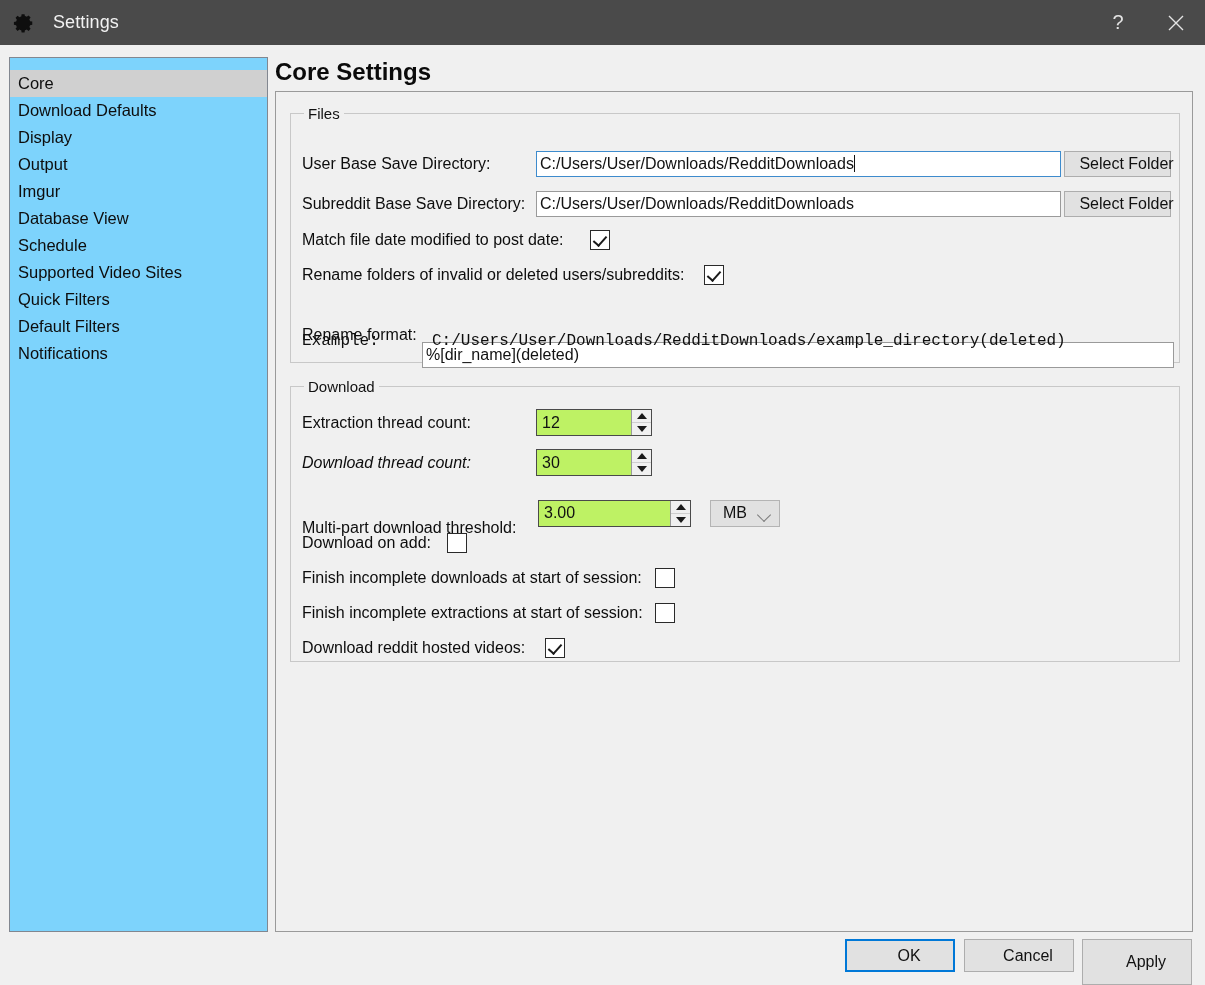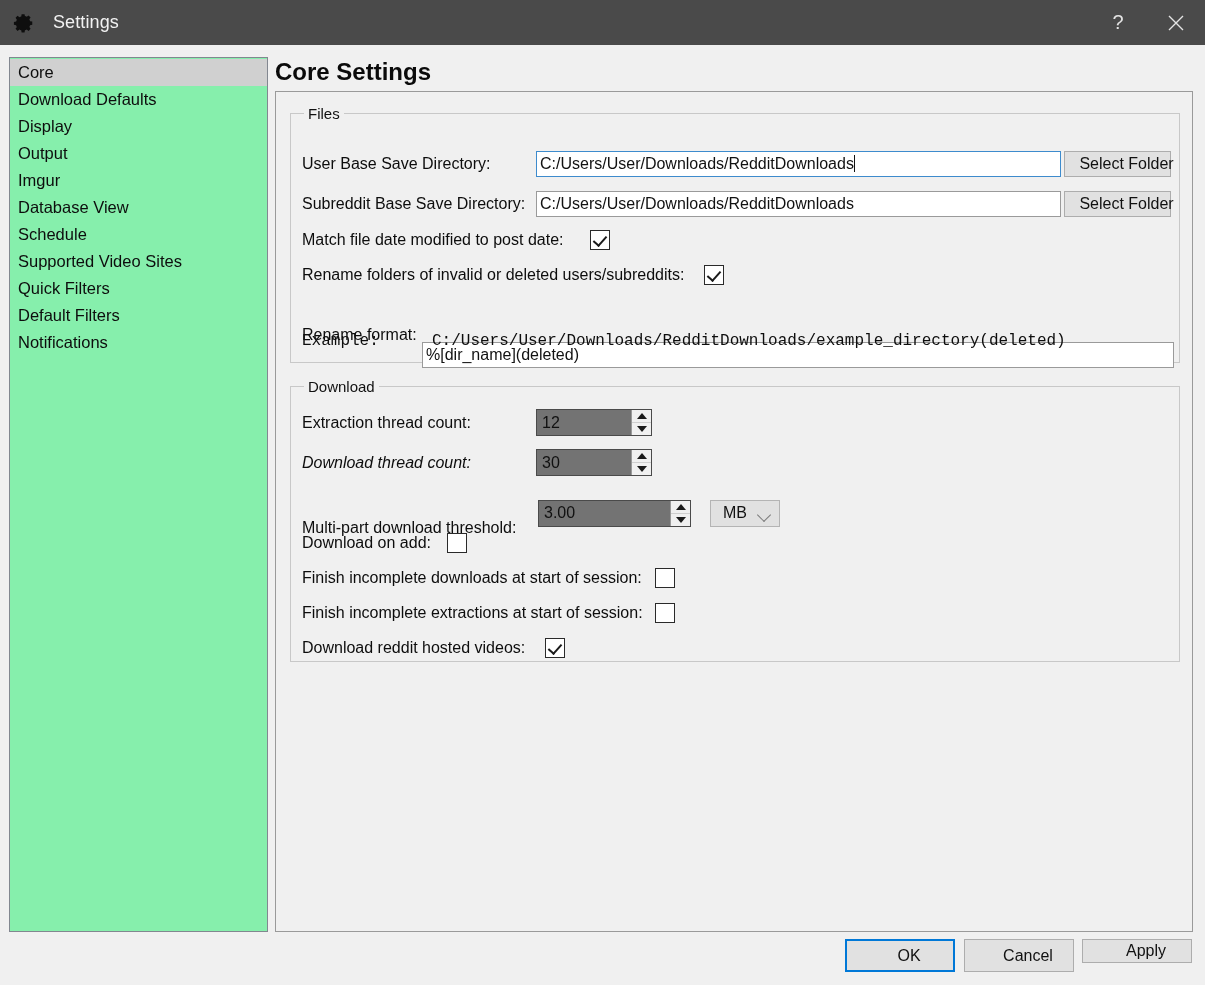--- a/index.html
+++ b/index.html
@@ -33,24 +33,24 @@
     display: flex; align-items: center; justify-content: center;
     color: #e4e4e4;
   }
   .tbtn.help { font-size: 20px; }
   .tbtn.close svg { display:block; }
 
   
   .sidebar {
     position: absolute; left: 9px; top: 57px;
     width: 259px; height: 875px;
-    background: #86efac;
+    background: #7dd3fc;
     border: 1px solid #828790;
     box-sizing: border-box;
-    padding-top: 1px;
+    padding-top: 12px;
   }
   .side-item {
     height: 27px; line-height: 27px;
     padding-left: 8px;
     font-size: 16.5px; color: #0d0d0d;
     white-space: nowrap;
   }
   .side-item.selected { background: #d0d0d0; }
 
   
@@ -121,21 +121,21 @@
   }
   .cbox.checked::after {
     content: ""; position: absolute;
     left: 5px; top: 2px; width: 6px; height: 11px;
     border: solid #1a1a1a; border-width: 0 2px 2px 0;
     transform: rotate(42deg);
   }
 
   
   .spin {
-    position: relative; background: #737373;
+    position: relative; background: #bef264;
     border: 1px solid #4a4a4a; box-sizing: border-box;
     height: 27px;
     display: flex; align-items: center;
   }
   .spin .sval {
     font-size: 16px; color: #111; padding-left: 5px;
   }
   .spin .sbtns {
     position: absolute; right: 0; top: 0; bottom: 0;
     width: 19px; display: flex; flex-direction: column;
@@ -323,16 +323,16 @@
         <span class="lbl" style="width:243px;">Download reddit hosted videos:</span>
         <span class="cbox checked"></span>
       </div>
 
     </div>
   </div>
 
   <div class="bottom-btns">
     <div class="btn focus-blue" style="position:absolute; left:845px; top:0; width:110px; height:33px;">OK</div>
     <div class="btn" style="position:absolute; left:964px; top:0; width:110px; height:33px;">Cancel</div>
-    <div class="btn" style="position:absolute; left:1082px; top:0; width:110px; height:24px;">Apply</div>
+    <div class="btn" style="position:absolute; left:1082px; top:0; width:110px; height:46px;">Apply</div>
   </div>
 
 </div>
 
 </body></html>

